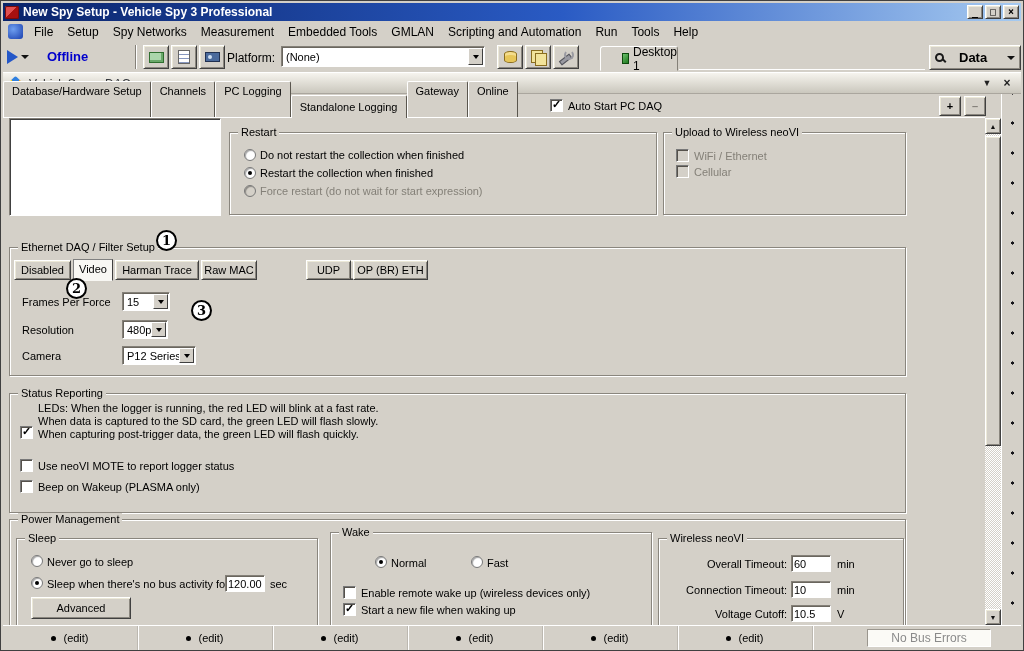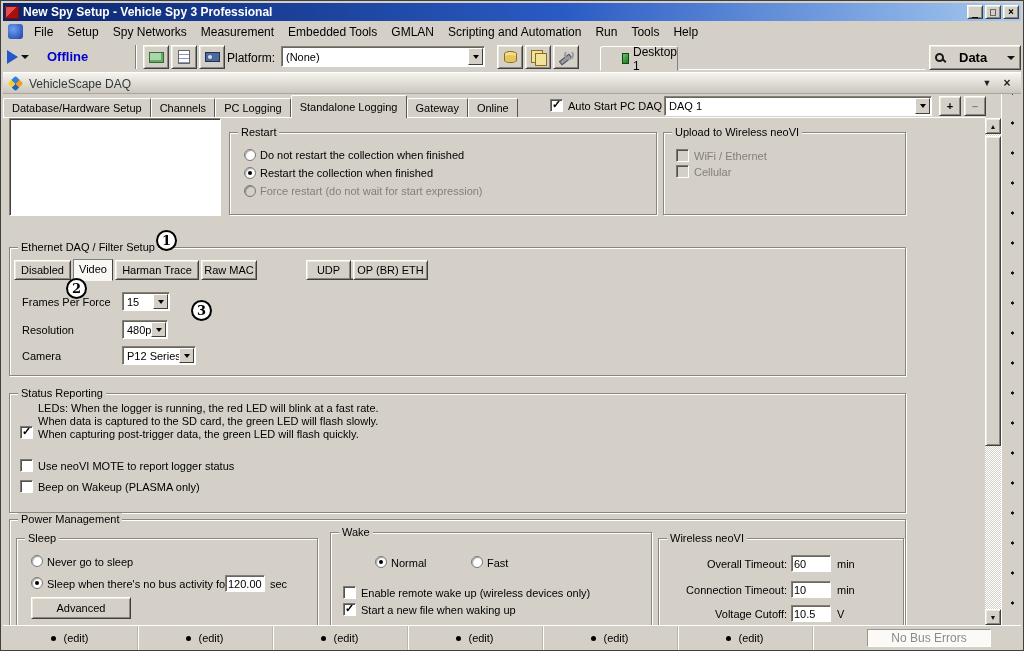--- a/index.html
+++ b/index.html
@@ -67,21 +67,21 @@
   .check.on::after { content:"✓"; position:absolute; left:1px; top:-2px; font-size:11px; font-weight:bold; color:#000; }
   .check.dis { background:#d4d0c8; }
   
   .phead { position:absolute; top:71px; left:2px; right:2px; height:22px;
            background:linear-gradient(#f6f4ee,#cac7bd); border-top:1px solid #fff; border-bottom:1px solid #aaa69e; }
   .vicn { position:absolute; left:7px; top:5px; width:11px; height:11px; border-radius:2px; transform:rotate(45deg);
           background:conic-gradient(#f0a020 0 25%,#2060d0 25% 50%,#f0d020 50% 75%,#3080e0 75% 100%); }
   .phbtn { position:absolute; top:3px; width:16px; height:16px; text-align:center; line-height:15px; font-size:9px; color:#222; }
   
   .tabrow { position:absolute; left:2px; top:93px; height:23px; display:flex; align-items:flex-end; }
-  .tab { height:19px; line-height:18px; padding:0 8px; font-size:11px; background:#d4d0c8;
+  .tab { height:36px; line-height:18px; padding:0 8px; font-size:11px; background:#d4d0c8;
          border:1px solid; border-color:#fff #5a564e #5a564e #fff; border-bottom:none; border-radius:2px 2px 0 0; }
   .tab.act { height:23px; line-height:22px; margin-bottom:-1px; z-index:3; position:relative; }
   .minitab { position:absolute; height:20px; line-height:18px; text-align:center; font-size:11px;
              background:#d4d0c8; border:1px solid; border-color:#fff #404040 #404040 #fff;
              box-shadow: inset 1px 1px 0 #ece9d8, inset -1px -1px 0 #8a867e; }
   .minitab.sel { background:#f8f7f3; height:22px; z-index:2; border-color:#808080 #404040 #f8f7f3 #808080; box-shadow:none; }
   
   .plate { position:absolute; left:2px; top:116px; width:982px; height:508px; background:#d4d0c8; border-top:1px solid #fff; }
   
   .sbar { position:absolute; left:984px; top:117px; width:16px; height:507px;
@@ -186,24 +186,20 @@
   <div class="tabrow">
     <span class="tab">Database/Hardware Setup</span>
     <span class="tab">Channels</span>
     <span class="tab">PC Logging</span>
     <span class="tab act">Standalone Logging</span>
     <span class="tab">Gateway</span>
     <span class="tab">Online</span>
   </div>
   <span class="check on" style="left:549px;top:98px;"></span>
   <span class="lbl" style="left:567px;top:99px;">Auto Start PC DAQ</span>
-  <div class="combo" style="left:663px;top:95px;width:268px;height:20px;">
-    <span class="cv">DAQ 1</span>
-    <span class="cb"></span>
-  </div>
   <div class="abs btn3d" style="left:938px;top:95px;width:22px;height:20px;text-align:center;line-height:18px;font-weight:bold;">+</div>
   <div class="abs btn3d" style="left:963px;top:95px;width:22px;height:20px;text-align:center;line-height:18px;font-weight:bold;color:#84807a;">–</div>
 
   <div class="plate"></div>
 
   <div class="abs sunken" style="left:8px;top:117px;width:212px;height:98px;"></div>
 
   <div class="group" style="left:228px;top:131px;width:428px;height:83px;">
     <span class="gtitle">Restart</span>
     <span class="radio" style="left:14px;top:16px;"></span>

